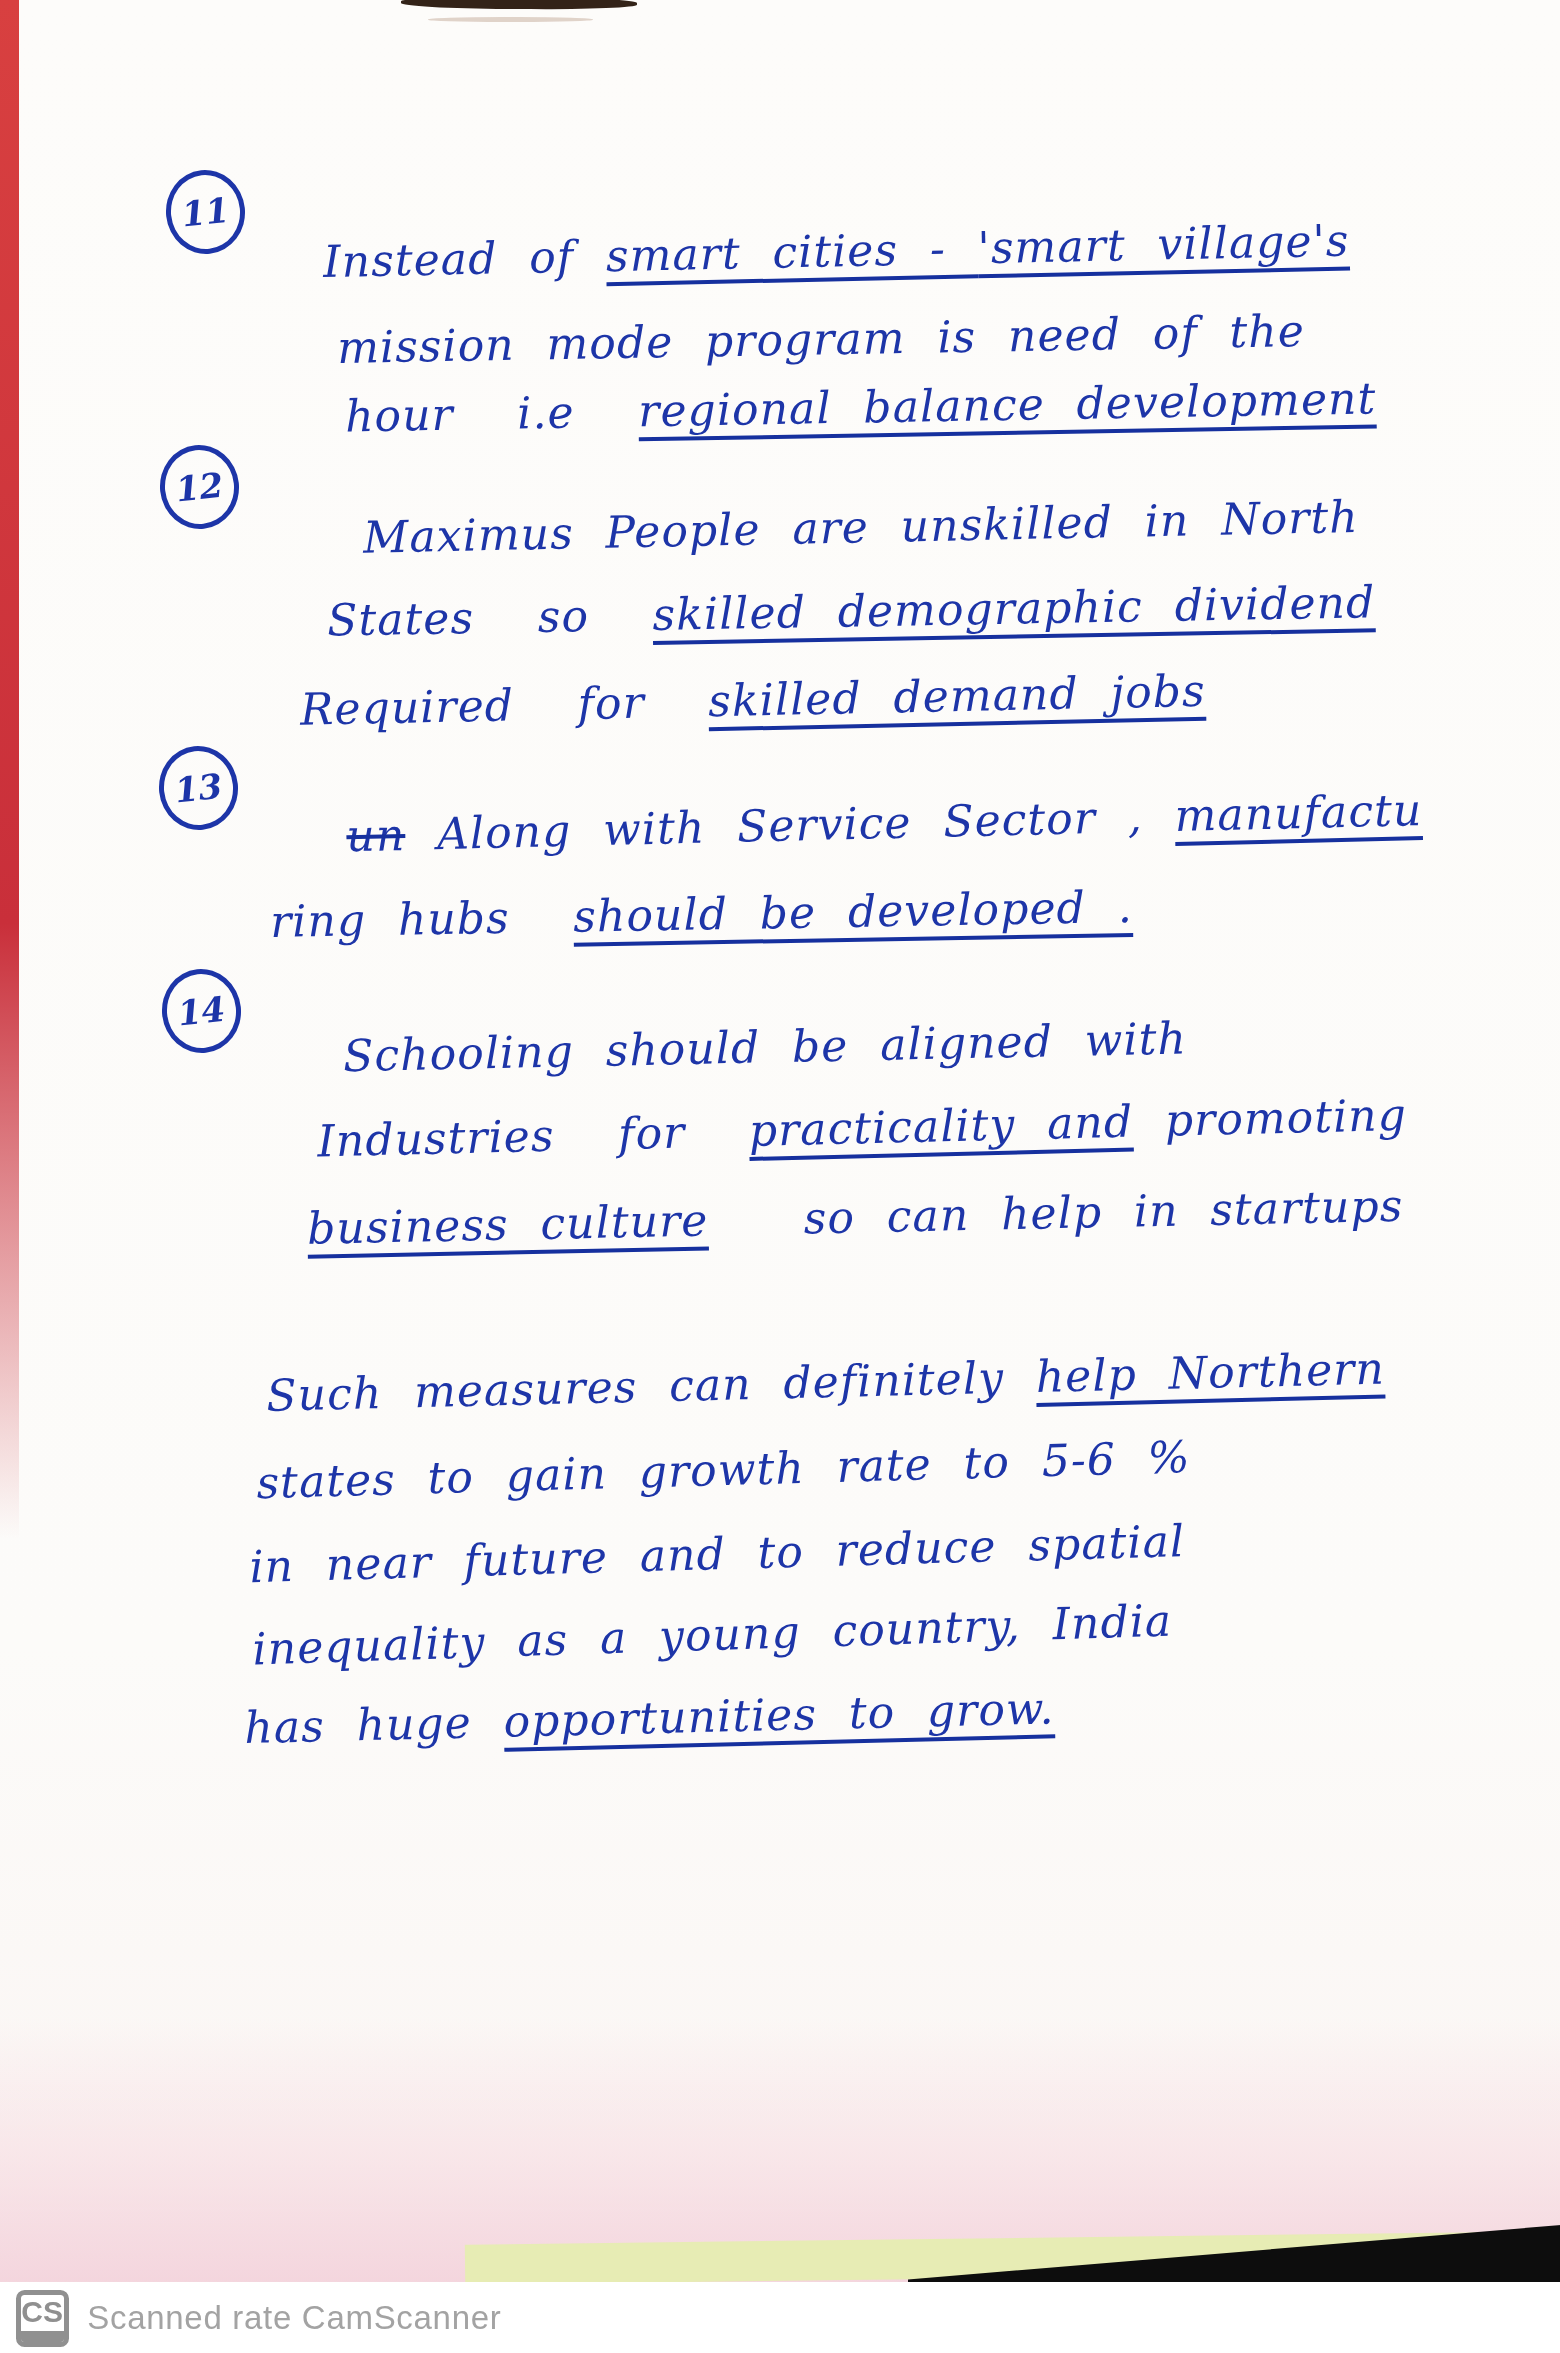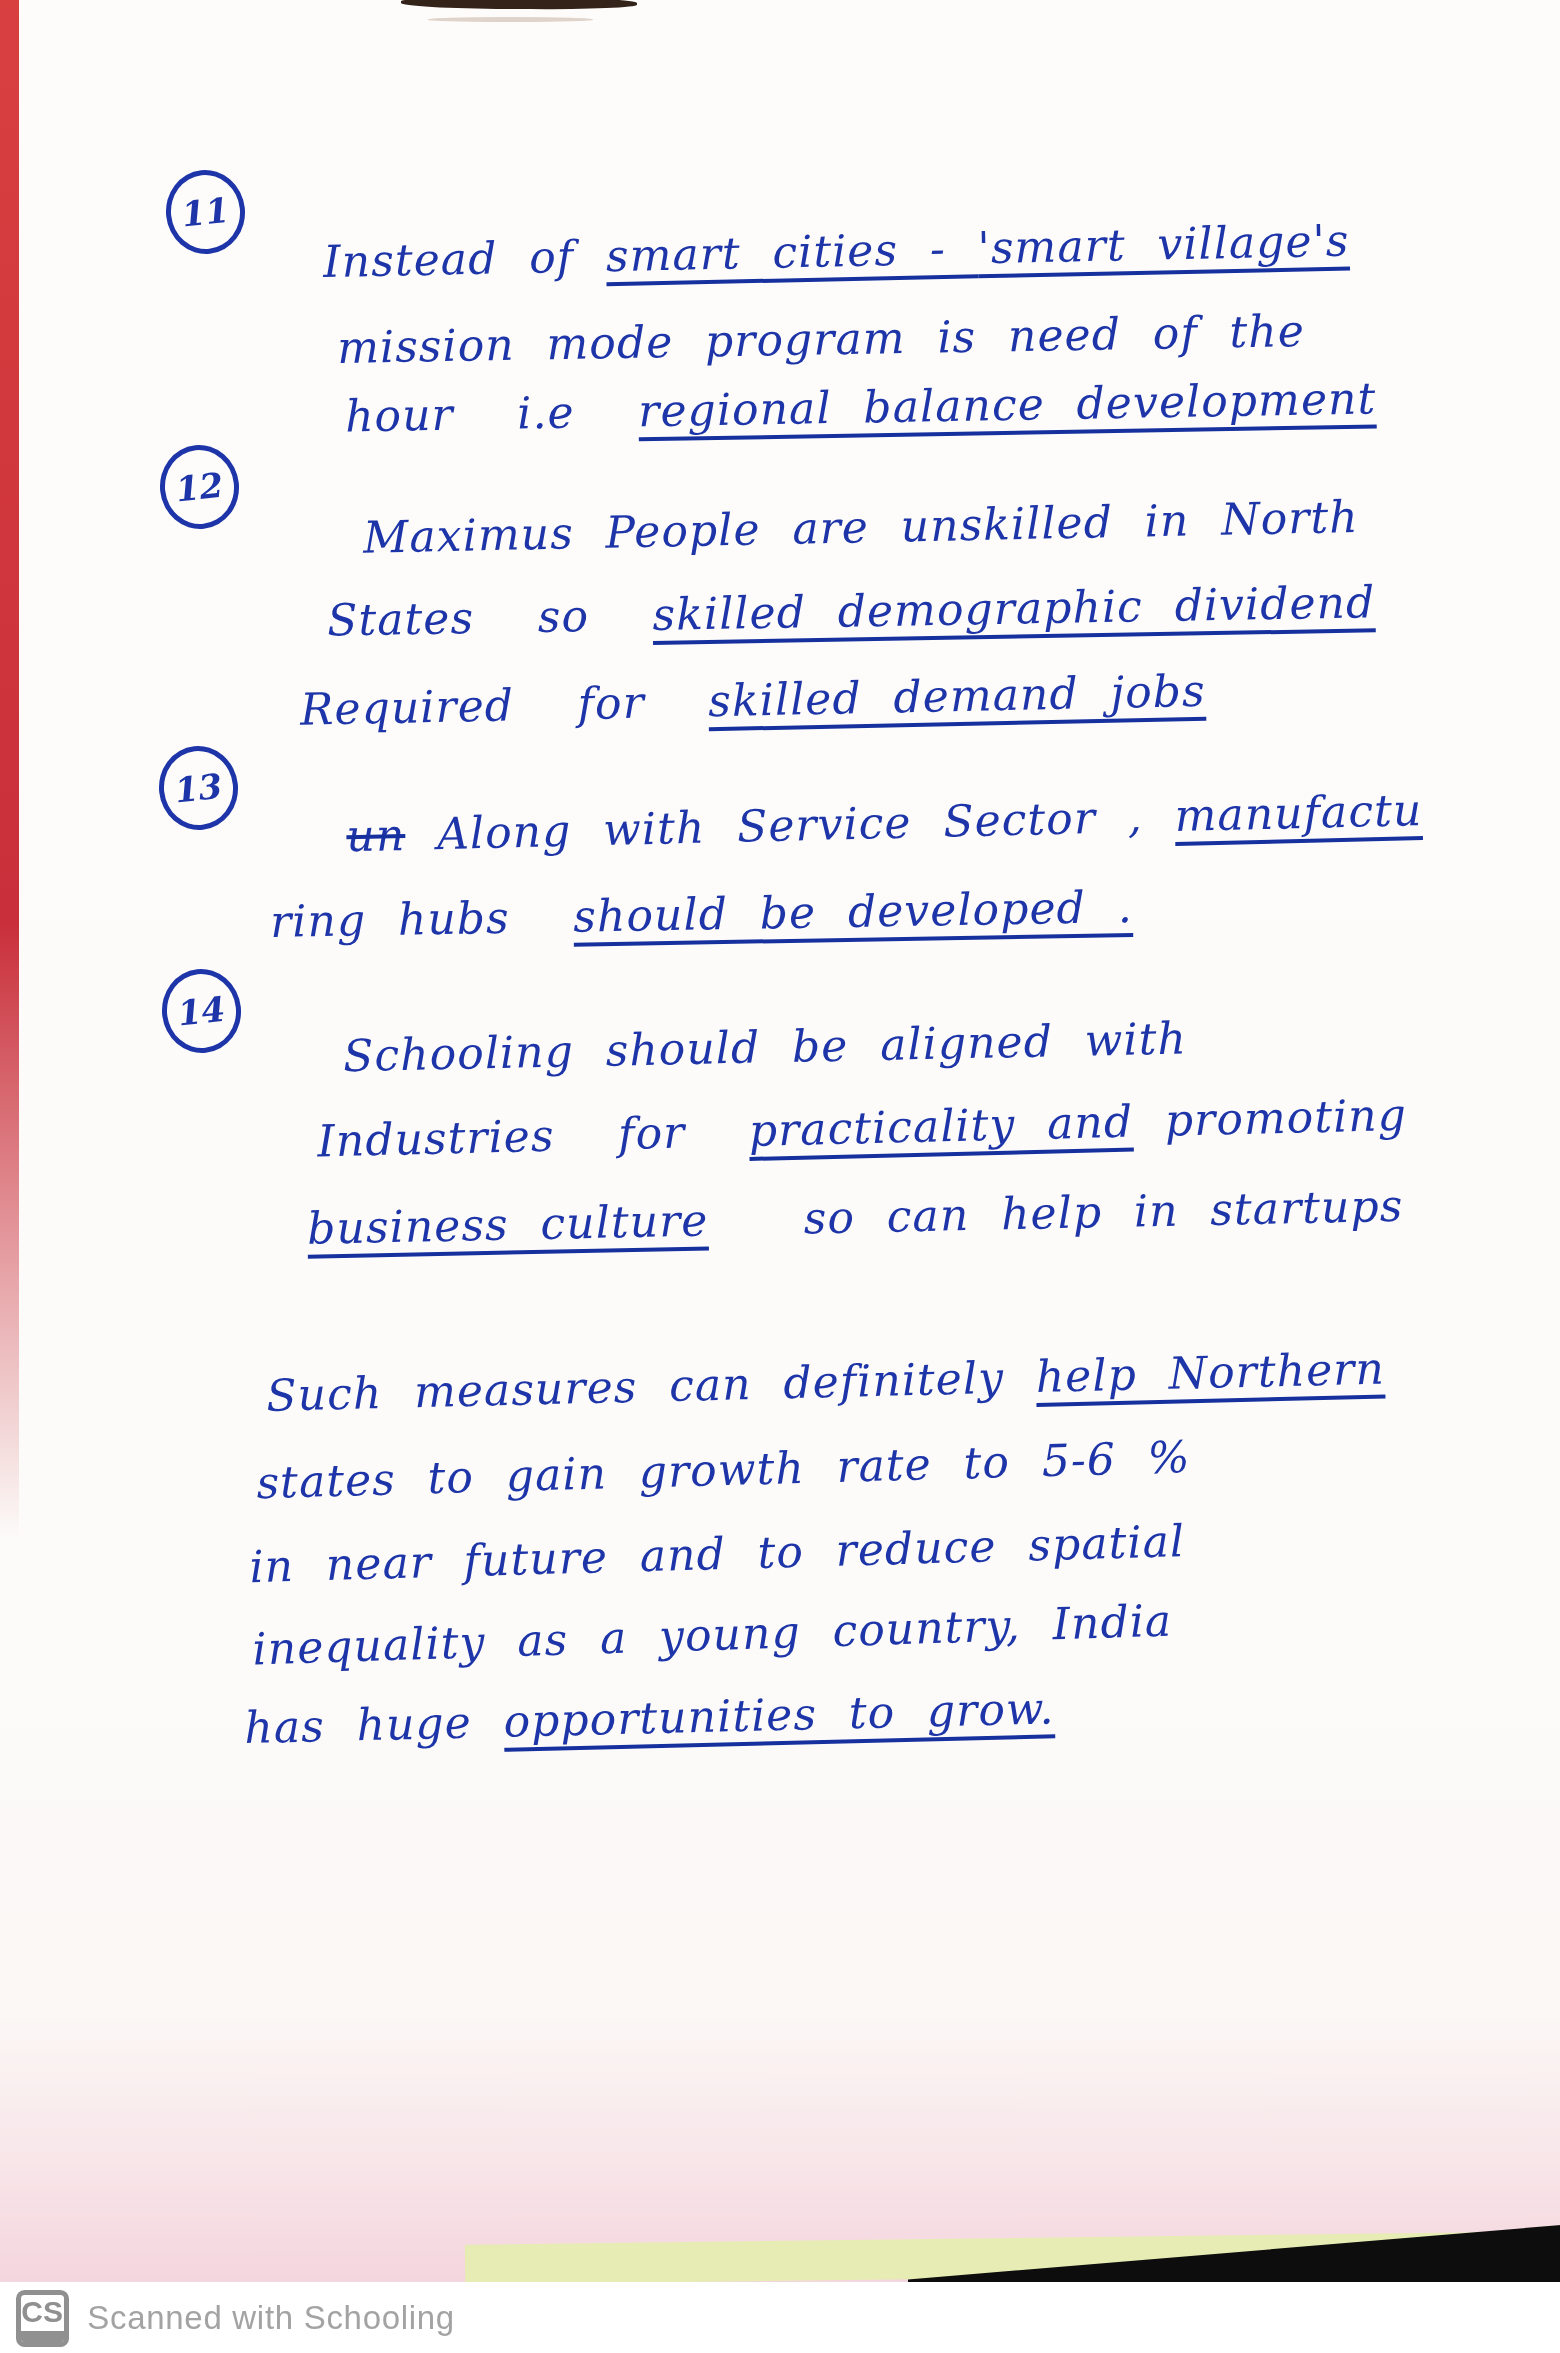--- a/index.html
+++ b/index.html
@@ -166,15 +166,15 @@
 </div>
 <div class="line" style="left:180px; top:1642px; transform:rotate(-1.4deg);">
   <span class="seg">has huge </span><span class="seg u">opportunities to grow.</span>
 </div>
 
 <div class="footer">
   <div class="cs-logo">
     <span class="cs-text">CS</span>
     <div class="cs-base"></div>
   </div>
-  <span class="wm-text">Scanned with Schooling</span>
+  <span class="wm-text">Scanned rate CamScanner</span>
 </div>
 
 
 </body></html>

